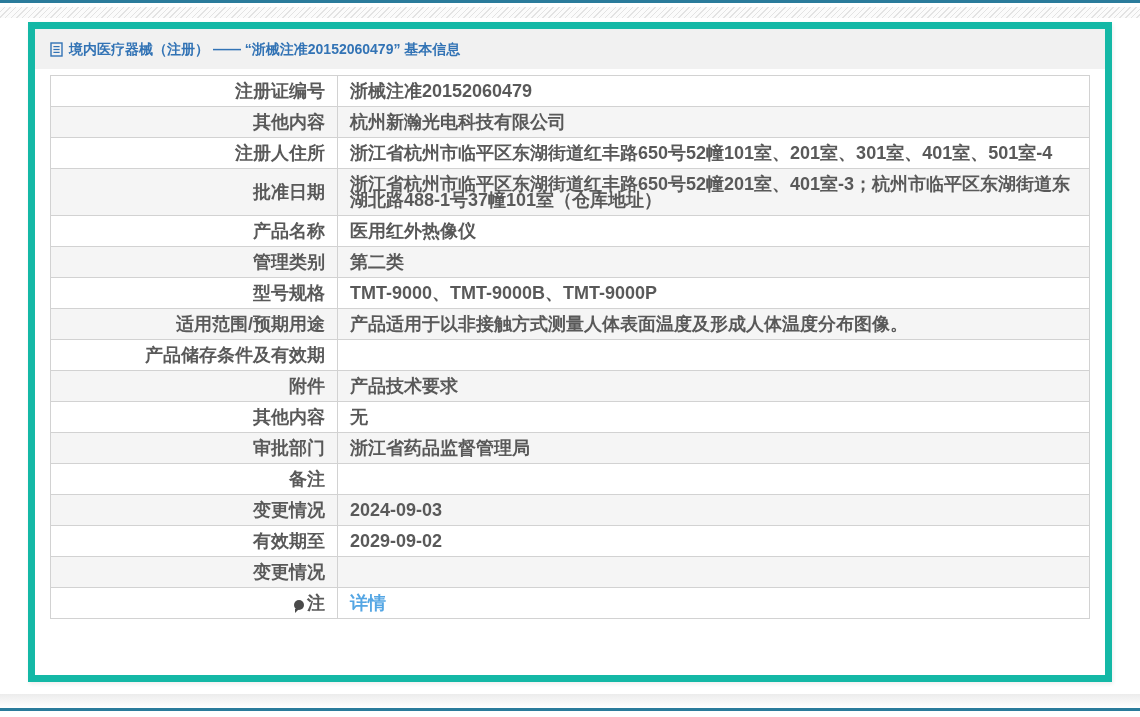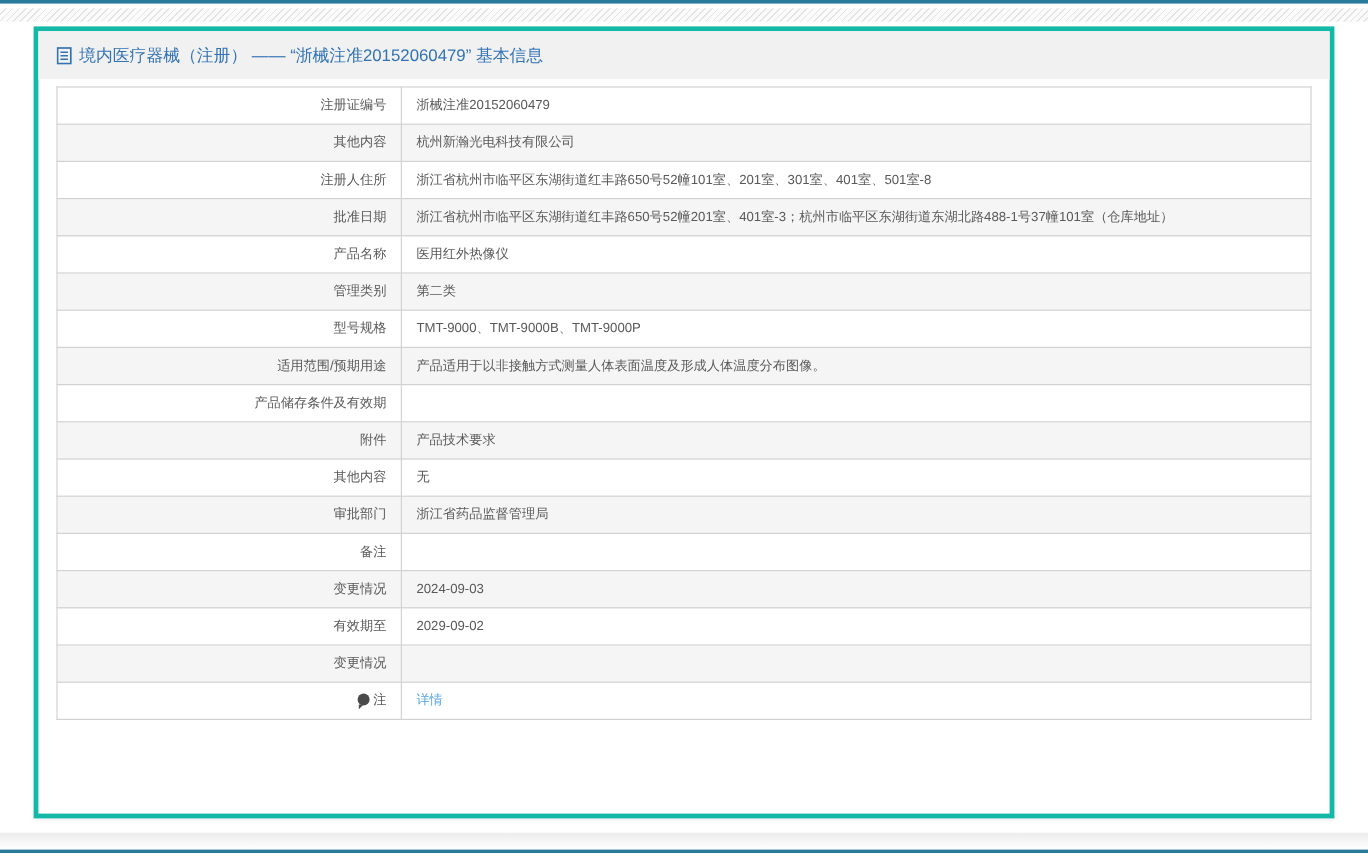--- a/index.html
+++ b/index.html
@@ -16,35 +16,36 @@
   body{
     width:1140px;height:717px;position:relative;background:#fff;overflow:hidden;
     font-family:"Liberation Sans","DejaVu Sans",sans-serif;
   }
   .top-line{height:3px;background:var(--accent-line);}
   .hatch-band{
     height:11px;margin-top:4px;background-color:#fbfbfb;
     background-image:repeating-linear-gradient(135deg,#fbfbfb 0px,#fbfbfb 3px,#e3e3e3 3px,#e3e3e3 4px);
   }
   .container{
-    margin:4px 28px 0;background:#fff;border:4px solid #14b8a6;
+    margin:4px 28px 0;background:#fff;border:7px solid #14b8a6;
     box-shadow:1px 2px 4px rgba(0,0,0,0.07);
     min-height:660px;
+    font-weight:bold;
   }
   .panel-header{
     background:var(--header-bg);
     padding:12px 15px;
     display:flex;align-items:center;gap:6px;
   }
   .panel-title{color:var(--title);font-size:14px;line-height:16px;}
   .doc-icon{display:inline-flex;flex:0 0 auto;}
   .table-wrap{padding:6px 15px 12px;}
   table.info-table{
     width:100%;border-collapse:collapse;table-layout:fixed;
-    font-size:11px;color:var(--text);
+    font-size:18px;color:var(--text);
   }
   table.info-table td{
     border:1px solid var(--border);
     padding:7px 12px;line-height:16px;
     word-break:break-all;
   }
   table.info-table td.label{
     width:287px;text-align:right;
   }
   table.info-table tr:nth-child(even){background:var(--row-stripe);}
@@ -87,21 +88,21 @@
           <tr>
             <td class="label">注册证编号</td>
             <td class="value">浙械注准20152060479</td>
           </tr>
           <tr>
             <td class="label">其他内容</td>
             <td class="value">杭州新瀚光电科技有限公司</td>
           </tr>
           <tr>
             <td class="label">注册人住所</td>
-            <td class="value">浙江省杭州市临平区东湖街道红丰路650号52幢101室、201室、301室、401室、501室-8</td>
+            <td class="value">浙江省杭州市临平区东湖街道红丰路650号52幢101室、201室、301室、401室、501室-4</td>
           </tr>
           <tr>
             <td class="label">批准日期</td>
             <td class="value">浙江省杭州市临平区东湖街道红丰路650号52幢201室、401室-3；杭州市临平区东湖街道东湖北路488-1号37幢101室（仓库地址）</td>
           </tr>
           <tr>
             <td class="label">产品名称</td>
             <td class="value">医用红外热像仪</td>
           </tr>
           <tr>

